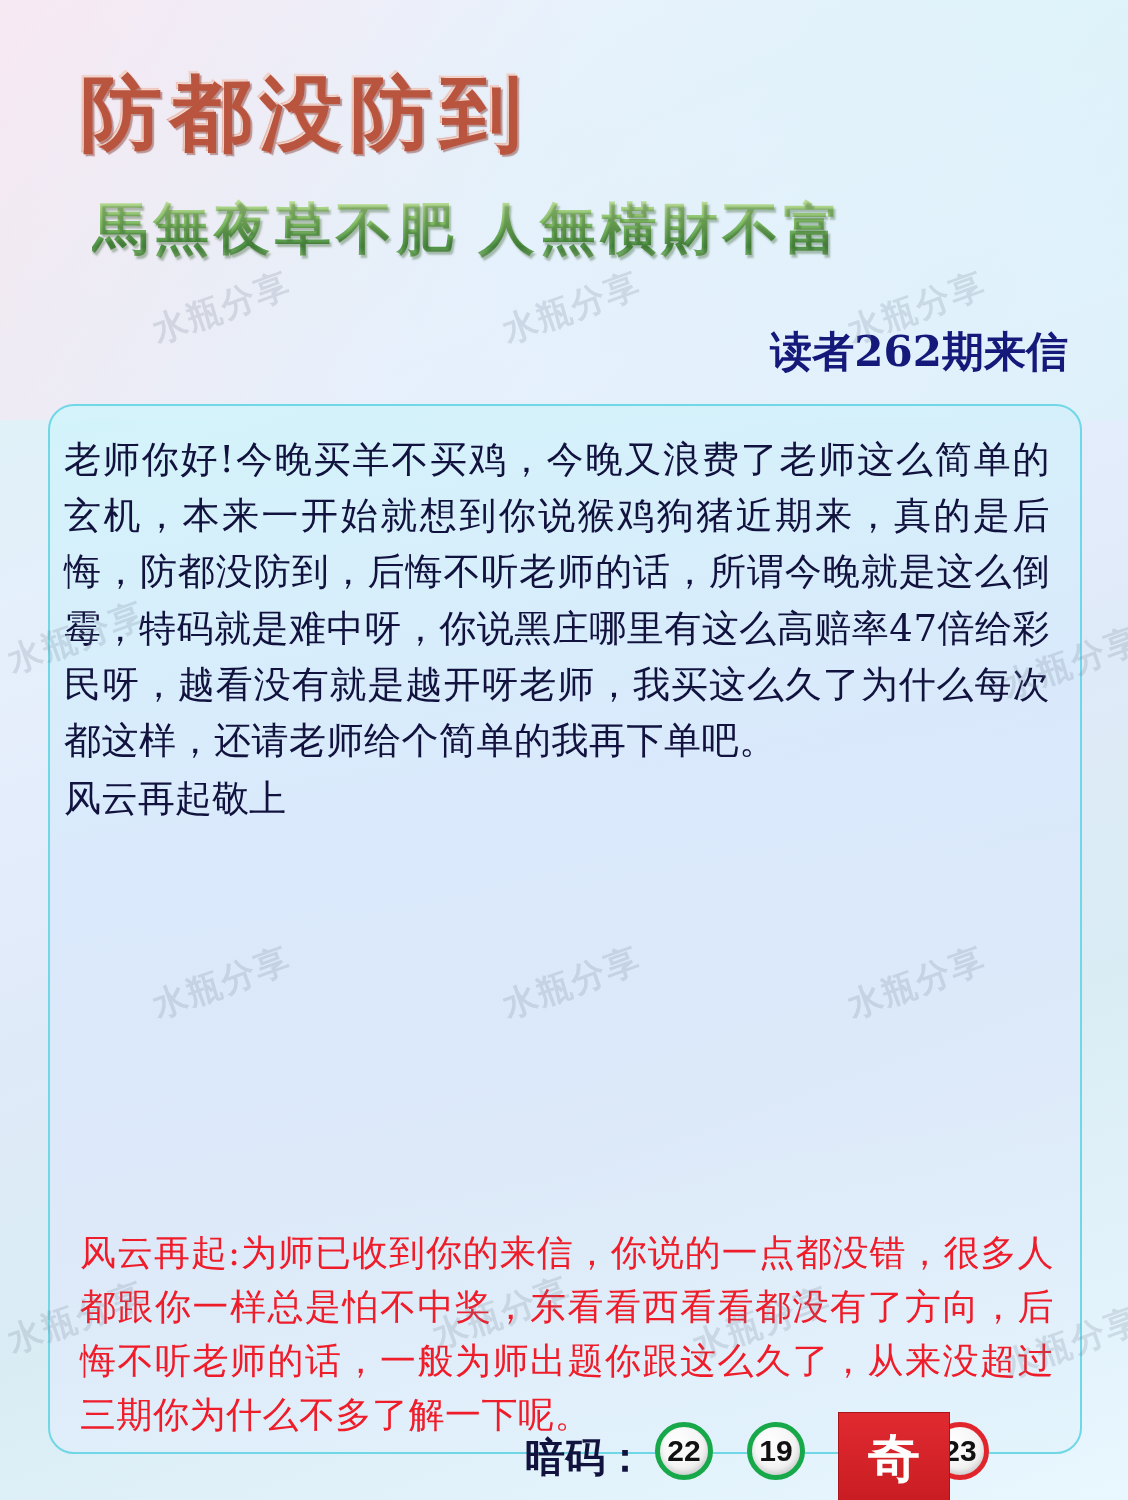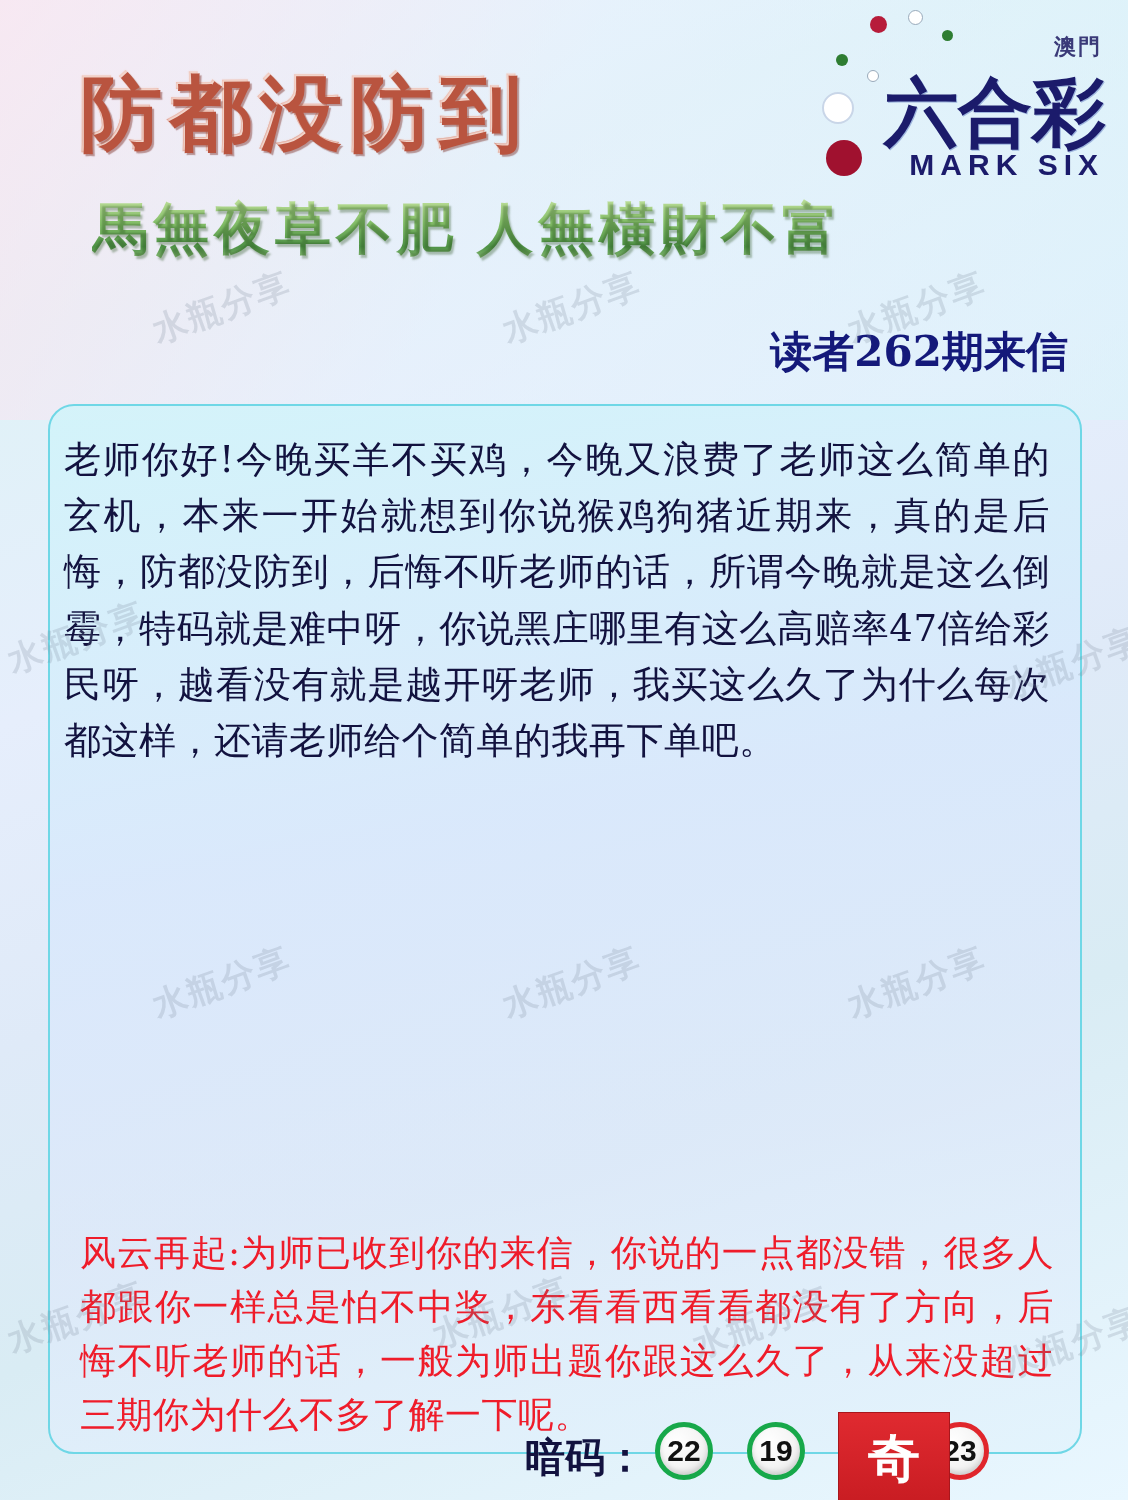--- a/index.html
+++ b/index.html
@@ -56,21 +56,21 @@
     -webkit-background-clip: text;
     background-clip: text;
     -webkit-text-fill-color: transparent;
     white-space: nowrap;
   }
 
   .title-sub {
     position: absolute;
     left: 92px;
     top: 192px;
-    font-family: Liberation Serif, serif;
+    font-family: Liberation Sans, sans-serif;
     font-size: 56px;
     font-weight: bold;
     letter-spacing: 5px;
     white-space: nowrap;
     background: linear-gradient(180deg, #cfe8a8 0%, #86c06a 40%, #4e9246 72%, #b9dd9c 100%);
     -webkit-background-clip: text;
     background-clip: text;
     -webkit-text-fill-color: transparent;
     text-shadow: 2px 3px 2px rgba(40,80,30,0.35);
   }
@@ -291,40 +291,29 @@
 </style>
 </head>
 <body>
 
 <div class="page">
 
   <div class="header">
     <div class="title-main">防都没防到</div>
     <div class="title-sub">馬無夜草不肥 人無橫財不富</div>
 
-    <div class="logo">
-      <span class="dot d1"></span>
-      <span class="dot d2"></span>
-      <span class="dot d3"></span>
-      <span class="dot d4"></span>
-      <span class="dot d5"></span>
-      <span class="dot d6"></span>
-      <span class="dot d7"></span>
-      <div class="logo-macau">澳門</div>
-      <div class="logo-cn">六合彩</div>
-      <div class="logo-en">MARK SIX</div>
-    </div>
   </div>
 
   <div class="badge-row">
     <div class="issue-label">读者262期来信</div>
   </div>
 
   <div class="letter-panel">
     <div class="letter-text">老师你好!今晚买羊不买鸡，今晚又浪费了老师这么简单的玄机，本来一开始就想到你说猴鸡狗猪近期来，真的是后悔，防都没防到，后悔不听老师的话，所谓今晚就是这么倒霉，特码就是难中呀，你说黑庄哪里有这么高赔率47倍给彩民呀，越看没有就是越开呀老师，我买这么久了为什么每次都这样，还请老师给个简单的我再下单吧。</div>
+    <div class="letter-sign">风云再起敬上</div>
     <div class="reply-text">风云再起:为师已收到你的来信，你说的一点都没错，很多人都跟你一样总是怕不中奖，东看看西看看都没有了方向，后悔不听老师的话，一般为师出题你跟这么久了，从来没超过三期你为什么不多了解一下呢。</div>
   </div>
 
   <div class="bottom-row">
     <div class="ancode-label">暗码：</div>
     <div class="balls">
       <div class="ball green">22</div>
       <div class="ball green">19</div>
       <div class="ball blue">41</div>
       <div class="ball red">23</div>

